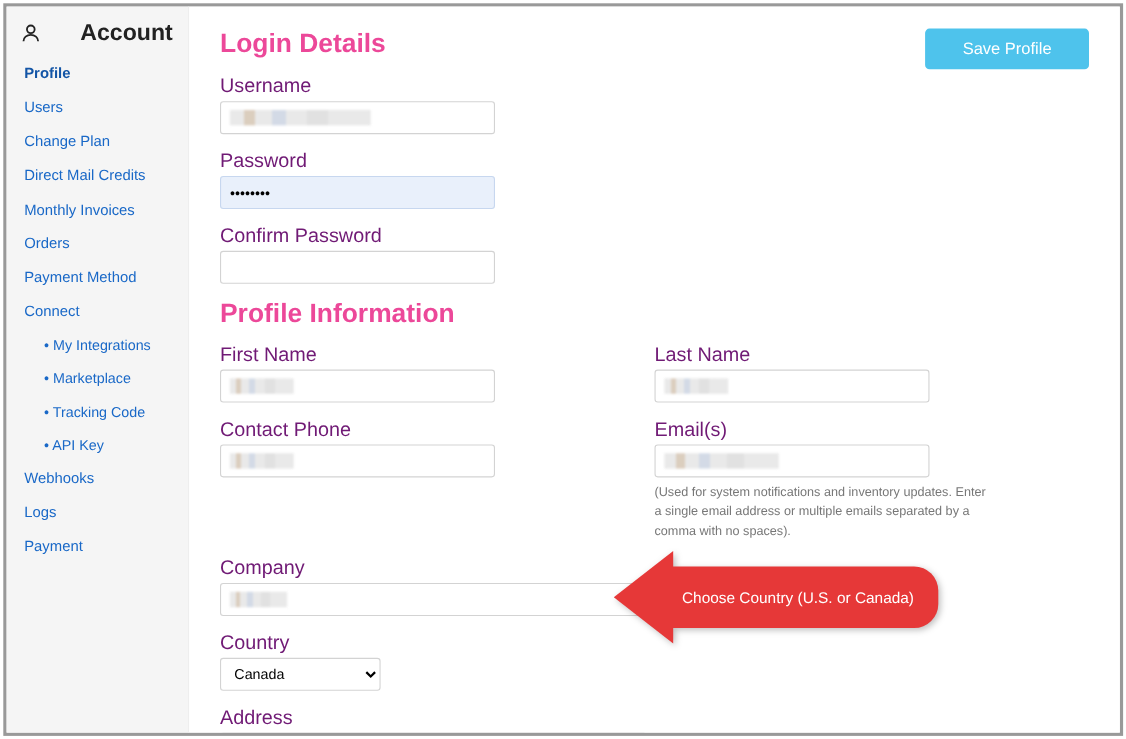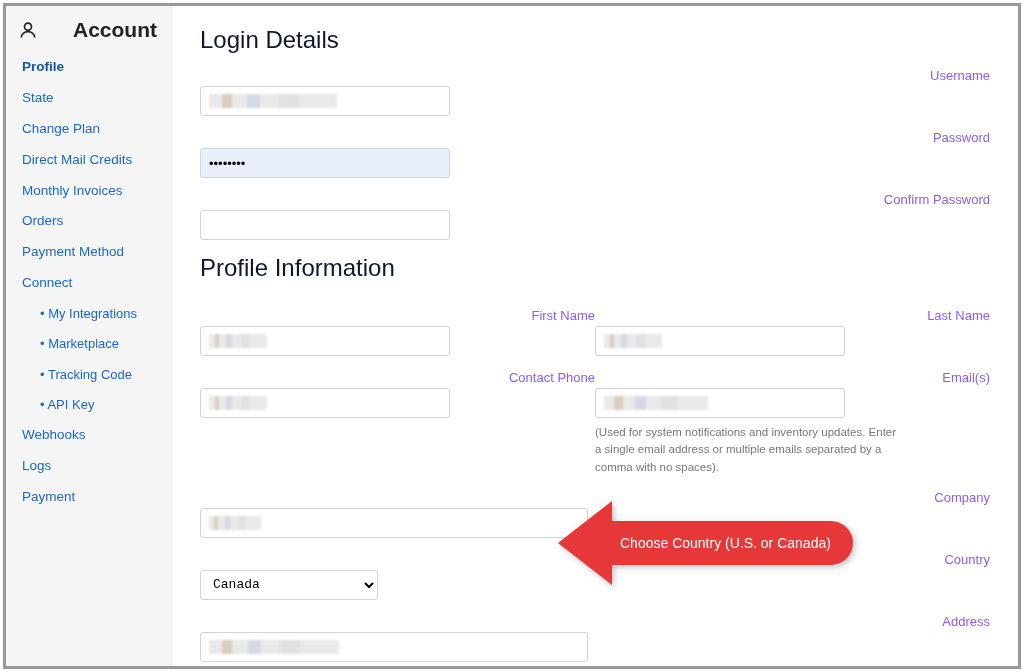--- a/index.html
+++ b/index.html
@@ -73,31 +73,30 @@
     background: #4ec3ec;
     color: #fff;
     border: none;
     border-radius: 4px;
     padding: 10px 34px;
     font-size: 15px;
     cursor: pointer;
   }
   h1.section {
     font-size: 24px;
-    font-weight: 400;
-    color: #0f172a;
+    font-weight: 700;
+    color: #ec4899;
     margin-bottom: 14px;
   }
-  h1.section.second { margin-top: 10px; margin-bottom: 26px; }
+  h1.section.second { margin-top: 10px; margin-bottom: 12px; }
   .field-label {
-    font-size: 13px;
-    color: #8b5cf6;
+    font-size: 18px;
+    color: #701a75;
     margin-bottom: 3px;
     display: block;
-    text-align: right;
   }
   .field-group { margin-bottom: 14px; }
   .row { display: flex; }
   .col { flex: 1; }
   input[type=text], input[type=password], select {
     width: 250px;
     height: 30px;
     border: 1px solid #d3d3d3;
     border-radius: 3px;
     padding: 4px 8px;
@@ -115,21 +114,21 @@
     filter: blur(1px);
     opacity: 0.9;
   }
   .helptext {
     font-size: 11.5px;
     color: #777;
     line-height: 1.5;
     margin-top: 6px;
     max-width: 310px;
   }
-  select { width: 178px; height: 30px; font-family: Liberation Mono, monospace; }
+  select { width: 146px; height: 30px; }
   .address-row .col:first-child { flex: 0 0 208px; }
   .address-row .col:nth-child(2) { flex: 0 0 178px; }
   .address-row .col:nth-child(3) { flex: 0 0 150px; }
 
   
   .callout {
     position: absolute;
     left: 386px;
     top: 495px;
     display: flex;
@@ -139,21 +138,21 @@
   }
   .callout .arrowhead {
     width: 0; height: 0;
     border-top: 42px solid transparent;
     border-bottom: 42px solid transparent;
     border-right: 54px solid #e63838;
   }
   .callout .body {
     background: #e63838;
     color: #fff;
-    height: 44px;
+    height: 56px;
     display: flex;
     align-items: center;
     padding: 0 22px 0 10px;
     font-size: 14px;
     border-radius: 0 22px 22px 0;
     margin-left: -2px;
   }
   
   .blur-input {
     width: 250px;
@@ -179,37 +178,38 @@
     <div class="sidebar-header">
       <span class="icon">
         <svg viewBox="0 0 24 24" width="20" height="22" fill="none" stroke="#222" stroke-width="2">
           <circle cx="12" cy="8" r="4.2"></circle>
           <path d="M4 21c0-4.2 3.6-7 8-7s8 2.8 8 7"></path>
         </svg>
       </span>
       <h2>Account</h2>
     </div>
     <a class="nav-item active">Profile</a>
-    <a class="nav-item">State</a>
+    <a class="nav-item">Users</a>
     <a class="nav-item">Change Plan</a>
     <a class="nav-item">Direct Mail Credits</a>
     <a class="nav-item">Monthly Invoices</a>
     <a class="nav-item">Orders</a>
     <a class="nav-item">Payment Method</a>
     <a class="nav-item">Connect</a>
     <a class="nav-subitem">My Integrations</a>
     <a class="nav-subitem">Marketplace</a>
     <a class="nav-subitem">Tracking Code</a>
     <a class="nav-subitem">API Key</a>
     <a class="nav-item">Webhooks</a>
     <a class="nav-item">Logs</a>
     <a class="nav-item">Payment</a>
   </aside>
 
   <main class="main">
+    <button class="save-btn">Save Profile</button>
 
     <h1 class="section">Login Details</h1>
 
     <div class="field-group">
       <label class="field-label">Username</label>
       <div class="blur-input">
           <div class="blur-strip"></div>
         </div>
     </div>
 

